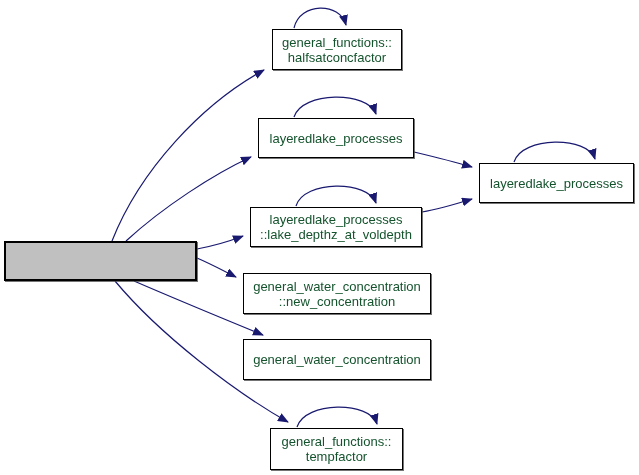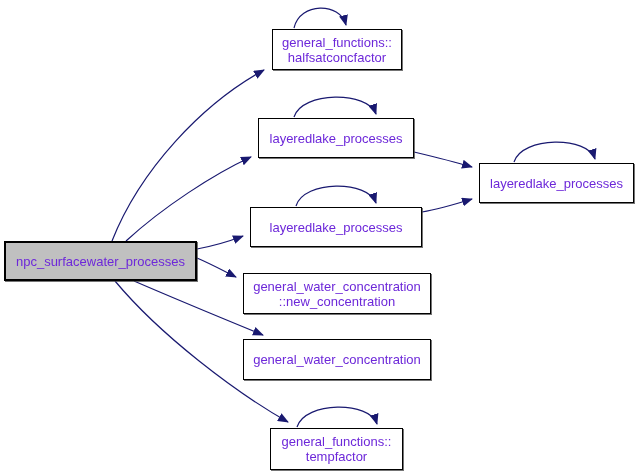--- a/index.html
+++ b/index.html
@@ -28,21 +28,21 @@
     background: #ffffff;
     border: 1px solid #000000;
     box-shadow: 1px 1px 0 rgba(70,70,70,0.75);
     display: flex;
     flex-direction: column;
     align-items: center;
     justify-content: center;
     text-align: center;
     font-size: 13px;
     line-height: 15px;
-    color: #6d28d9;
+    color: #14532d;
     white-space: nowrap;
     cursor: pointer;
   }
   .node.highlighted {
     background: #c0c0c0;
     border-width: 2px;
   }
   .edge {
     fill: none;
     stroke: #191970;
@@ -72,34 +72,34 @@
     <path class="edge" marker-end="url(#arrow)" d="M422,212 C440,209 456,204 472,199"></path>
 
     <path class="edge" marker-end="url(#arrow)" d="M294,28 C300,2 340,2 346,25"></path>
     <path class="edge" marker-end="url(#arrow)" d="M294,117 C302,91 368,91 376,114"></path>
     <path class="edge" marker-end="url(#arrow)" d="M296,206 C304,180 368,180 376,203"></path>
     <path class="edge" marker-end="url(#arrow)" d="M297,427 C305,401 370,401 377,424"></path>
     <path class="edge" marker-end="url(#arrow)" d="M514,162 C522,136 588,136 595,159"></path>
   </svg>
 
   <div class="node highlighted" style="left:4px; top:241px; width:193px; height:40px;">
-    <span>npc_surfacewater_processes</span>
   </div>
 
   <div class="node" style="left:272px; top:29px; width:130px; height:41px;">
     <span>general_functions::</span>
     <span>halfsatconcfactor</span>
   </div>
 
   <div class="node" style="left:258px; top:118px; width:156px; height:40px;">
     <span>layeredlake_processes</span>
   </div>
 
   <div class="node" style="left:250px; top:207px; width:172px; height:40px;">
     <span>layeredlake_processes</span>
+    <span>::lake_depthz_at_voldepth</span>
   </div>
 
   <div class="node" style="left:243px; top:273px; width:188px; height:41px;">
     <span>general_water_concentration</span>
     <span>::new_concentration</span>
   </div>
 
   <div class="node" style="left:243px; top:339px; width:188px; height:41px;">
     <span>general_water_concentration</span>
   </div>

